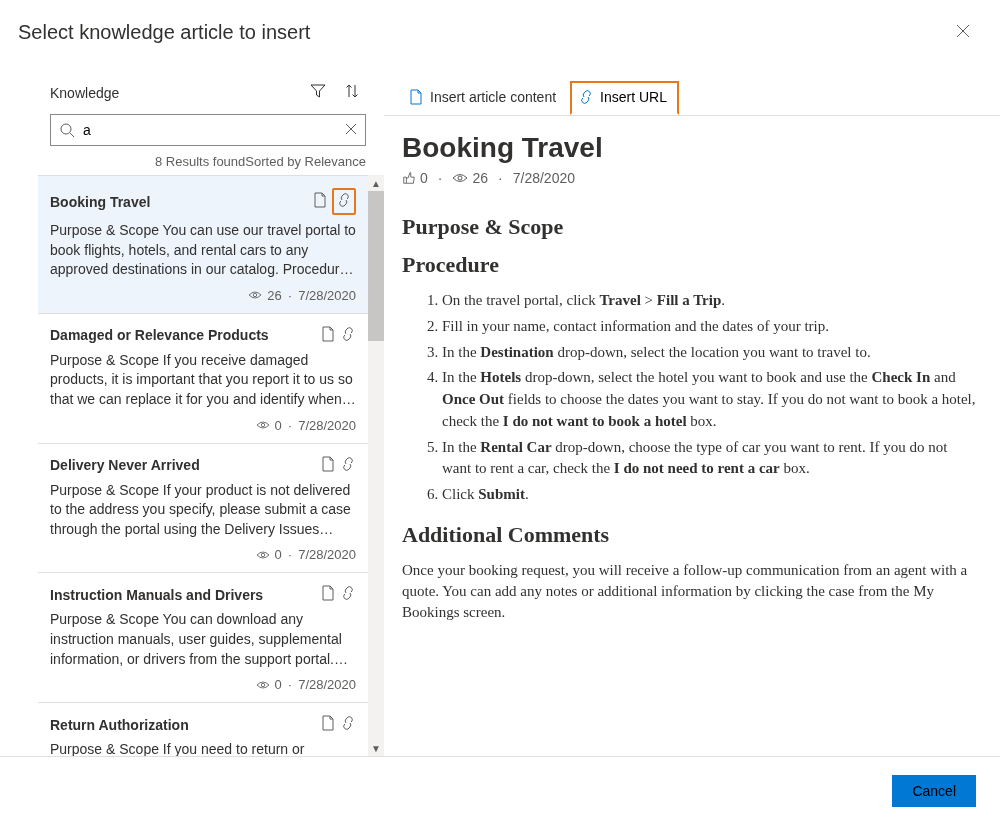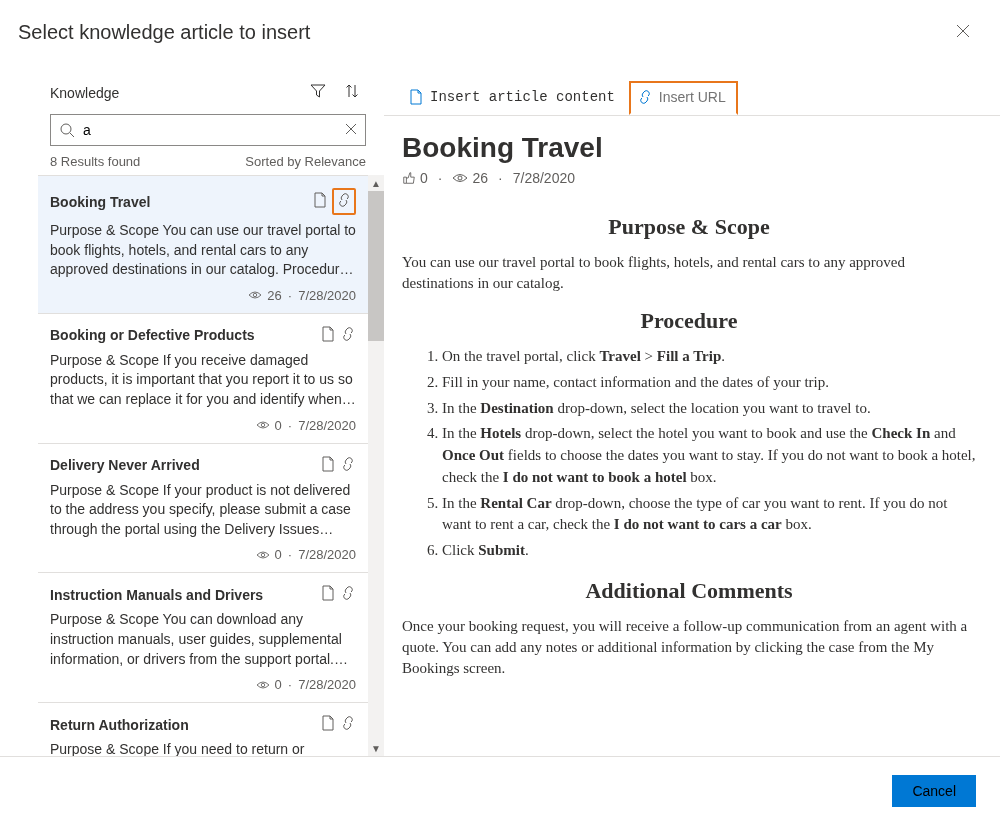--- a/index.html
+++ b/index.html
@@ -12,48 +12,48 @@
   
   .left-pane { width: 384px; display: flex; flex-direction: column; padding-top: 24px; }
   .kn-header { display: flex; justify-content: space-between; align-items: center; padding: 0 22px 0 50px; margin-bottom: 10px; }
   .kn-title { font-size: 14px; color: #323130; }
   .kn-tools { display: flex; gap: 14px; }
   .icon-btn { background: none; border: none; cursor: pointer; color: #323130; padding: 2px; }
   .search-wrap { padding: 0 18px 0 50px; margin-bottom: 8px; }
   .search-box { display: flex; align-items: center; gap: 8px; border: 1px solid #8a8886; height: 32px; padding: 0 8px; }
   .search-box input { flex: 1; border: none; outline: none; font-size: 14px; }
   .clear-x { cursor: pointer; color: #605e5c; }
-  .meta-row { display: flex; justify-content: space-between; padding: 0 18px 0 50px; font-size: 13px; color: #605e5c; margin-bottom: 6px; }
+  .meta-row { display: flex; justify-content: flex-end; padding: 0 18px 0 50px; font-size: 13px; color: #605e5c; margin-bottom: 6px; }
   .list-wrap { flex: 1; overflow: hidden; margin-left: 38px; position: relative; display: flex; }
   .list { flex: 1; overflow-y: auto; border-top: 1px solid #e1dfdd; }
   .item { padding: 12px 12px 10px 12px; border-bottom: 1px solid #e1dfdd; }
   .item.selected { background: #eef4fc; }
   .item-head { display: flex; justify-content: space-between; align-items: center; margin-bottom: 6px; }
   .item-title { font-weight: 600; font-size: 14px; }
   .item-icons { display: flex; gap: 4px; align-items: center; }
   .item-snip { font-size: 14px; color: #323130; line-height: 1.4; margin-bottom: 8px; display: -webkit-box; -webkit-line-clamp: 3; -webkit-box-orient: vertical; overflow: hidden; }
   .item-foot { display: flex; justify-content: flex-end; gap: 6px; font-size: 13px; color: #605e5c; align-items: center; }
   .scroll-affordance { width: 16px; background: #f3f2f1; display:flex; flex-direction:column; }
   .scroll-up, .scroll-down { height: 16px; display:flex; align-items:center; justify-content:center; font-size:10px; color:#605e5c; }
   .scroll-thumb { width:100%; background:#c8c6c4; }
   
   .hl { border: 2px solid #e8761b; border-radius: 2px; padding: 2px 2px; }
   .hl-tab { border: 2px solid #e8761b; }
   
   .right-pane { flex: 1; display: flex; flex-direction: column; padding: 0; }
   .tabs-row { display:flex; align-items:center; gap: 4px; border-bottom: 1px solid #e1dfdd; padding: 24px 18px 0 18px; }
   .tab { display:flex; align-items:center; gap:6px; padding: 6px 10px 8px 6px; cursor:pointer; font-size:14px; }
   .tab svg { flex-shrink:0; }
-  .tab.inactive { color:#323130;font-family:Liberation Mono, monospace; }
-  .tab.active { color:#737373; border-bottom: 2px solid transparent; }
+  .tab.inactive { color:#323130; }
+  .tab.active { color:#000000; border-bottom: 2px solid transparent; }
   .preview { padding: 16px 24px 10px 18px; overflow-y:auto; flex:1; }
   .pv-title { font-size: 28px; font-weight: 600; margin-bottom: 6px; }
   .pv-meta { display:flex; gap:10px; align-items:center; font-size:14px; color:#605e5c; margin-bottom: 28px; }
   .article { font-family: Georgia, 'Times New Roman', serif; font-size: 15px; }
-  .article h3 { font-size: 22px; font-weight: 700; margin: 4px 0 12px 0; text-align: center; }
+  .article h3 { font-size: 22px; font-weight: 700; margin: 4px 0 12px 0; }
   .article p { margin: 8px 0 14px 0; line-height: 1.4; }
   .article ol { padding-left: 40px; margin-bottom: 16px; }
   .article li { margin-bottom: 4px; line-height: 1.45; }
   .footer { display:flex; justify-content:flex-end; padding: 18px 24px; }
   .btn-primary { background:#0078d4; color:#000000; border:none; padding: 8px 20px; font-size:14px; cursor:pointer; }
   .dot-sep { color:#605e5c; }
   
 </style>
 </head>
 <body>
@@ -130,21 +130,21 @@
                     <circle cx="8" cy="7" r="2" fill="none" stroke="#605e5c" stroke-width="1"></circle>
                   </svg>
                   <span>26</span>
                 </span>
       <span class="dot-sep">·</span>
       <span>7/28/2020</span>
     </div>
             </div>
             <div class="item">
     <div class="item-head">
-      <div class="item-title">Booking or Defective Products</div>
+      <div class="item-title">Damaged or Relevance Products</div>
       <div class="item-icons">
         <span><svg width="16" height="16" viewBox="0 0 16 16">
                       <path d="M3 1 L10 1 L13 4 L13 15 L3 15 Z M10 1 L10 4 L13 4" fill="none" stroke="#605e5c" stroke-width="1"></path>
                     </svg></span>
         <span><svg width="16" height="16" viewBox="0 0 16 16">
                       <path d="M6 8 a3 3 0 0 1 0 -4 l2 -2 a3 3 0 0 1 4 4 l-1 1 M10 8 a3 3 0 0 1 0 4 l-2 2 a3 3 0 0 1 -4 -4 l1 -1" fill="none" stroke="#605e5c" stroke-width="1"></path>
                     </svg></span>
       </div>
     </div>
     <div class="item-snip">Purpose &amp; Scope If you receive damaged products, it is important that you report it to us so that we can replace it for you and identify when and where the product w…</div>
@@ -266,29 +266,28 @@
                 <circle cx="8" cy="7" r="2" fill="none" stroke="#605e5c" stroke-width="1"></circle>
               </svg>
             <span>26</span>
           </span>
           <span class="dot-sep">·</span>
           <span>7/28/2020</span>
         </div>
 
         <div class="article">
           <h3>Purpose &amp; Scope</h3>
-          <p>You can use our travel portal to book flights, hotels, and rental cars to any approved destinations in our catalog.</p>
 
           <h3>Procedure</h3>
           <ol>
             <li>On the travel portal, click <b>Travel</b> &gt; <b>Fill a Trip</b>.</li>
             <li>Fill in your name, contact information and the dates of your trip.</li>
             <li>In the <b>Destination</b> drop-down, select the location you want to travel to.</li>
             <li>In the <b>Hotels</b> drop-down, select the hotel you want to book and use the <b>Check In</b> and <b>Once Out</b> fields to choose the dates you want to stay. If you do not want to book a hotel, check the <b>I do not want to book a hotel</b> box.</li>
-            <li>In the <b>Rental Car</b> drop-down, choose the type of car you want to rent. If you do not want to rent a car, check the <b>I do not want to cars a car</b> box.</li>
+            <li>In the <b>Rental Car</b> drop-down, choose the type of car you want to rent. If you do not want to rent a car, check the <b>I do not need to rent a car</b> box.</li>
             <li>Click <b>Submit</b>.</li>
           </ol>
 
           <h3>Additional Comments</h3>
           <p>Once your booking request, you will receive a follow-up communication from an agent with a quote. You can add any notes or additional information by clicking the case from the My Bookings screen.</p>
         </div>
       </div>
     </div>
 
   </div>

